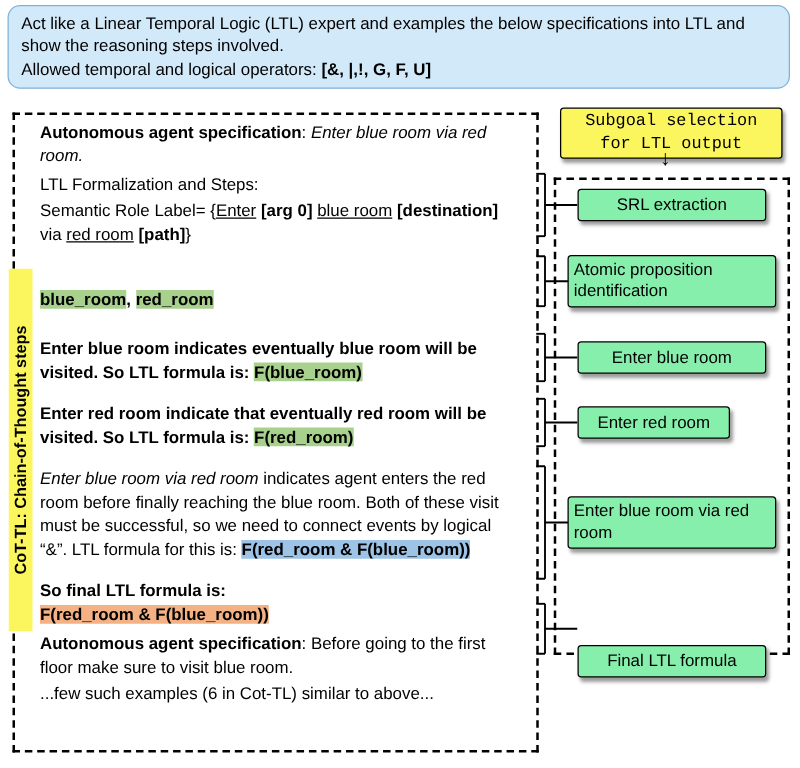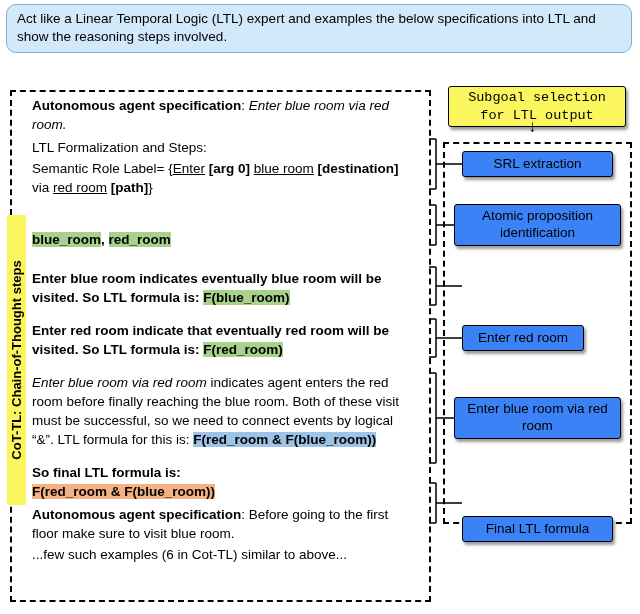--- a/index.html
+++ b/index.html
@@ -10,31 +10,32 @@
   .u { text-decoration: underline; }
   .hl-g { background: #a9d18e; }
   .hl-b { background: #9dc3e6; }
   .hl-o { background: #f4b183; }
   .prompt-box { position: absolute; left: 6px; top: 4px; width: 626px; background: #d2e9f9; border: 1px solid #7fb2d9; border-radius: 10px; padding: 5px 10px; line-height: 1.36; }
   .main-dashed { position: absolute; left: 10px; top: 90px; width: 421px; height: 512px; border: 2px dashed #000; padding: 4px 14px 0 20px; }
   .para { line-height: 19px; }
   .vlabel { position: absolute; left: 7px; top: 505px; width: 290px; transform: rotate(-90deg); transform-origin: 0 0; background: #fcf65e; font-weight: bold; font-size: 13px; text-align: center; padding: 2px 0; }
   .subgoal-box { position: absolute; left: 448px; top: 86px; width: 178px; background: #fcf65e; border: 1.5px solid #000; border-radius: 3px; box-shadow: 2px 3px 3px rgba(90,90,90,.6); text-align: center; line-height: 1.3; padding: 2px 8px; font-family: Liberation Mono, monospace; }
   .right-dashed { position: absolute; left: 443px; top: 142px; width: 189px; height: 382px; border: 2px dashed #000; }
-  .stepbox { position: absolute; background: #3b82f6; border: 1.5px solid #000; border-radius: 3px; box-shadow: 2px 3px 3px rgba(90,90,90,.6); display: flex; align-items: center; justify-content: center; text-align: center; line-height: 1.25; padding: 1px 4px; }
+  .stepbox { position: absolute; background: #86efac; border: 1.5px solid #000; border-radius: 3px; box-shadow: 2px 3px 3px rgba(90,90,90,.6); display: flex; align-items: center; justify-content: center; text-align: left; line-height: 1.25; padding: 1px 4px; }
   .conn { position: absolute; }
   .arrow { position: absolute; left: 528px; top: 117px; font-size: 17px; font-weight: bold; }
 </style>
 </head>
 <body>
 
 <div class="page">
 
   <div class="prompt-box">
     <div>Act like a Linear Temporal Logic (LTL) expert and examples the below specifications into LTL and show the reasoning steps involved.</div>
+    <div><span>Allowed temporal and logical operators: </span><span class="b">[&amp;, |,!, G, F, U]</span></div>
   </div>
 
   <div class="main-dashed">
     <p class="para" style="margin-bottom:4px"><span class="b">Autonomous agent specification</span><span>: </span><span class="i">Enter blue room via red room.</span></p>
 
     <p class="para" style="margin-bottom:2px">LTL Formalization and Steps:</p>
 
     <p class="para" style="margin-bottom:14px"><span>Semantic Role Label= {</span><span class="u">Enter</span><span class="b"> [arg 0] </span><span class="u">blue room</span><span class="b"> [destination] </span><span>via </span><span class="u">red room</span><span class="b"> [path]</span><span>}</span></p>
 
     <p class="para" style="margin-bottom:20px"><br><span class="b hl-g">blue_room</span><span class="b">, </span><span class="b hl-g">red_room</span></p>
@@ -76,20 +77,23 @@
   <svg class="conn" style="left:428px;top:482px" width="34" height="42">
       <path d="M8 1 H1 M8 1 V41 M8 41 H1 M8 21 H34" stroke="#000" stroke-width="1.5" fill="none"></path>
     </svg>
 
   <div class="stepbox" style="left:462px;top:151px;width:151px;height:26px">
       <span>SRL extraction</span>
     </div>
   <div class="stepbox" style="left:454px;top:204px;width:167px;height:42px">
       <span>Atomic proposition identification</span>
     </div>
+  <div class="stepbox" style="left:462px;top:273px;width:151px;height:26px">
+      <span>Enter blue room</span>
+    </div>
   <div class="stepbox" style="left:462px;top:325px;width:122px;height:26px">
       <span>Enter red room</span>
     </div>
   <div class="stepbox" style="left:454px;top:397px;width:167px;height:42px">
       <span>Enter blue room via red room</span>
     </div>
   <div class="stepbox" style="left:462px;top:516px;width:151px;height:26px">
       <span>Final LTL formula</span>
     </div>
 

